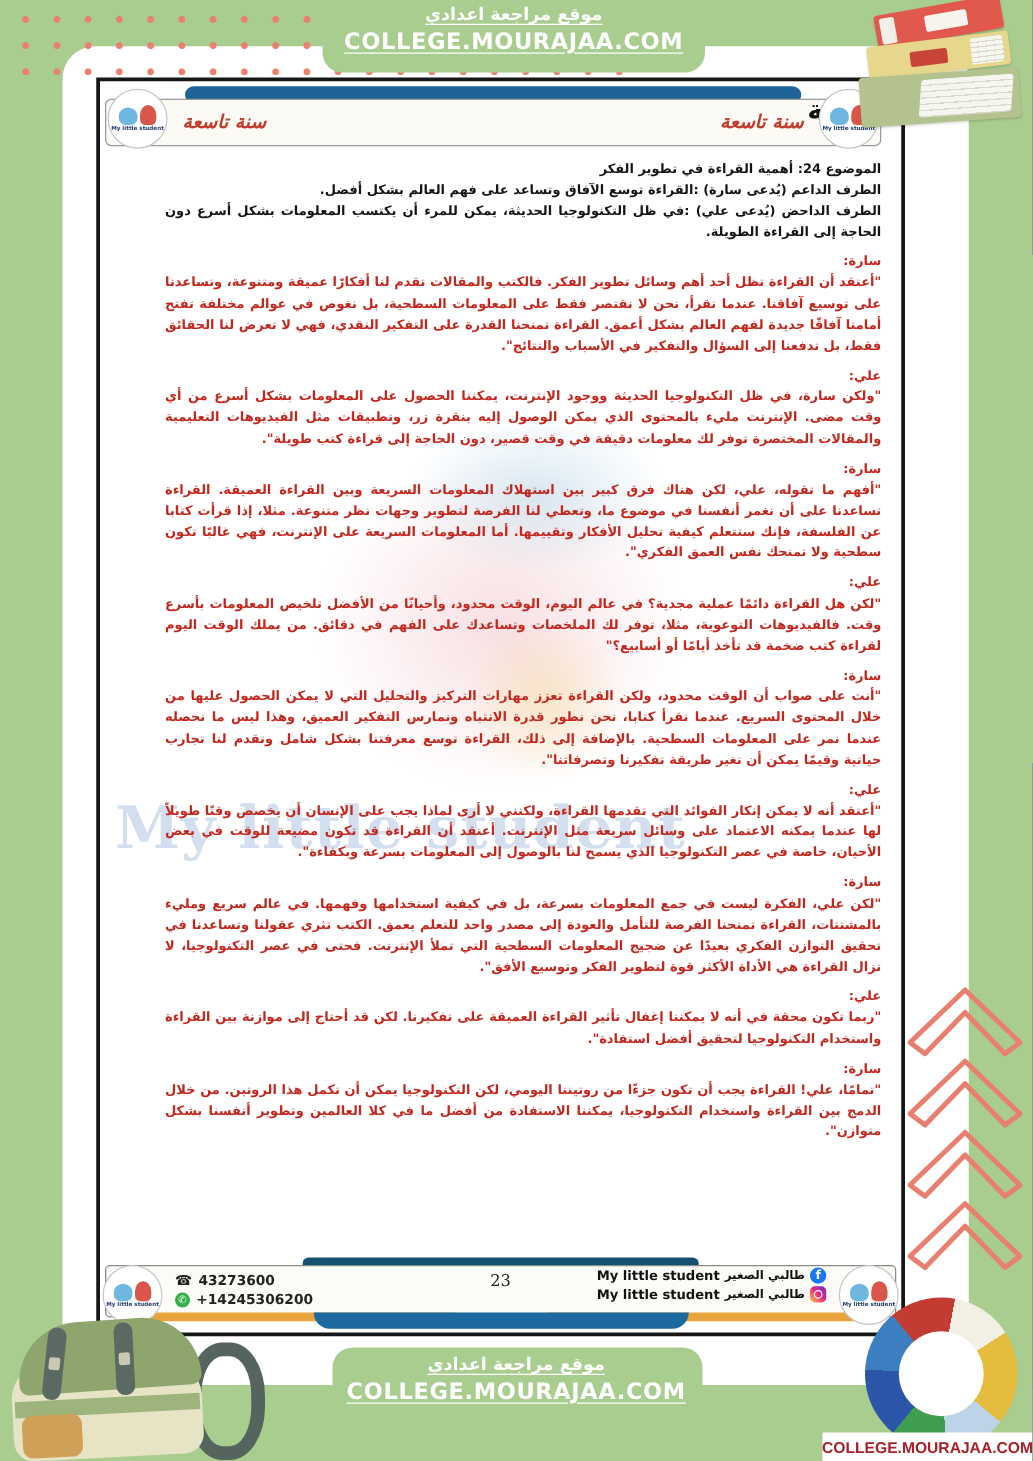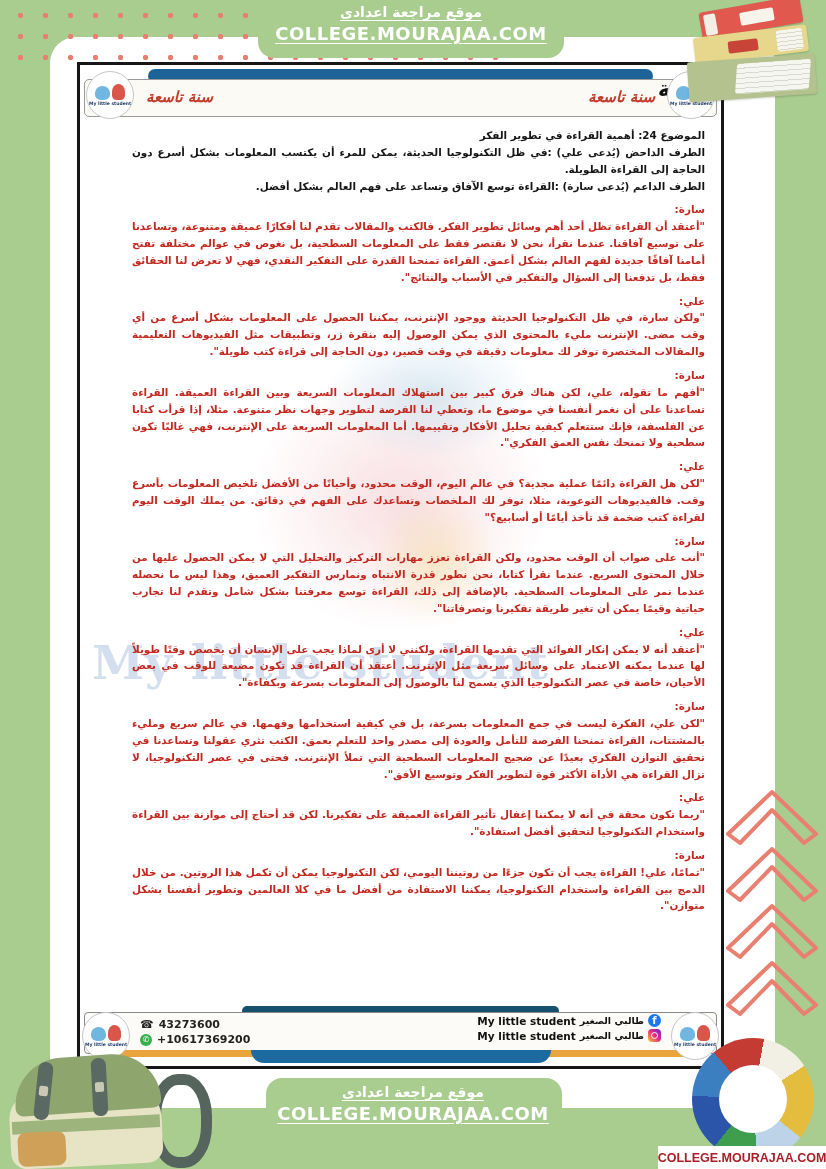--- a/index.html
+++ b/index.html
@@ -24,21 +24,21 @@
   .band-bottom{position:absolute;left:0;top:1112px;width:826px;height:57px;background:#a9cd8e;z-index:3;}
   .tab-bottom{position:absolute;left:266px;top:1078px;width:296px;height:40px;background:#a9cd8e;
               border-radius:16px 16px 0 0;z-index:4;}
   .banner-bottom{position:absolute;left:0;top:1084px;width:826px;text-align:center;color:#fff;z-index:5;}
 
   
   .doc{position:absolute;left:77px;top:62px;width:641px;height:1001px;background:#fff;
        border:3px solid #161616;z-index:2;overflow:hidden;}
 
   
-  .hb{position:absolute;left:4px;top:4px;right:4px;height:52px;}
+  .hb{position:absolute;left:4px;top:4px;right:16px;height:52px;}
   .hb-bluebar{position:absolute;left:64px;right:64px;top:0;height:14px;background:#1d6397;border-radius:8px;}
   .hb-strip{position:absolute;left:0;right:0;top:10px;height:36px;background:#fbfaf4;
             border:1px solid #9a9a9a;border-radius:5px;}
   .hb-title{position:absolute;left:0;right:0;top:7px;text-align:right;font-size:22px;font-weight:bold;color:#101010;}
   .hb-teacher{position:absolute;left:50%;transform:translateX(-50%);top:33px;width:272px;height:15px;
               background:#2478ae;clip-path:polygon(0 0,100% 0,87% 100%,13% 100%);
               color:#fff;font-size:10.5px;font-weight:bold;text-align:center;line-height:15px;}
   .hb-grade{position:absolute;top:19px;font-weight:bold;font-style:italic;color:#c23b2b;font-size:15px;}
   .hb-grade.gl{left:62px;} .hb-grade.gr{right:62px;}
 
@@ -167,22 +167,22 @@
       </div>
     </div>
 
     <div class="wm-blob1"></div>
     <div class="wm-blob2"></div>
     <div class="wm-blob3"></div>
     <div class="wm-text">My little student</div>
 
     <div class="docbody">
       <p>الموضوع 24: أهمية القراءة في تطوير الفكر</p>
+      <p>الطرف الداعم (يُدعى سارة) :القراءة توسع الآفاق وتساعد على فهم العالم بشكل أفضل.</p>
       <p>الطرف الداحض (يُدعى علي) :في ظل التكنولوجيا الحديثة، يمكن للمرء أن يكتسب المعلومات بشكل أسرع دون الحاجة إلى القراءة الطويلة.</p>
-      <p>الطرف الداعم (يُدعى سارة) :القراءة توسع الآفاق وتساعد على فهم العالم بشكل أفضل.</p>
 
       <div class="turn">
         <span class="speaker">سارة:</span>
         <span class="speech">"أعتقد أن القراءة تظل أحد أهم وسائل تطوير الفكر. فالكتب والمقالات تقدم لنا أفكارًا عميقة ومتنوعة، وتساعدنا على توسيع آفاقنا. عندما نقرأ، نحن لا نقتصر فقط على المعلومات السطحية، بل نغوص في عوالم مختلفة تفتح أمامنا آفاقًا جديدة لفهم العالم بشكل أعمق. القراءة تمنحنا القدرة على التفكير النقدي، فهي لا تعرض لنا الحقائق فقط، بل تدفعنا إلى السؤال والتفكير في الأسباب والنتائج".</span>
       </div>
       <div class="turn">
         <span class="speaker">علي:</span>
         <span class="speech">"ولكن سارة، في ظل التكنولوجيا الحديثة ووجود الإنترنت، يمكننا الحصول على المعلومات بشكل أسرع من أي وقت مضى. الإنترنت مليء بالمحتوى الذي يمكن الوصول إليه بنقرة زر، وتطبيقات مثل الفيديوهات التعليمية والمقالات المختصرة توفر لك معلومات دقيقة في وقت قصير، دون الحاجة إلى قراءة كتب طويلة".</span>
       </div>
       <div class="turn">
@@ -228,23 +228,24 @@
         </div>
         <span class="mls-cap">My little student</span>
       </div>
       <div class="fb-phone">
         <div class="fb-row">
           <span class="ph-ic">☎</span>
           <span>43273600</span>
         </div>
         <div class="fb-row">
           <span class="wa-ic">✆</span>
-          <span>+10617369200</span>
-        </div>
-      </div>
+          <span>+14245306200</span>
+        </div>
+      </div>
+      <div class="fb-page">23</div>
       <div class="fb-social">
         <div class="soc-row">
           <span>My little student</span>
           <span class="soc-ar">طالبي الصغير</span>
           <span class="fbk-ic">f</span>
         </div>
         <div class="soc-row">
           <span>My little student</span>
           <span class="soc-ar">طالبي الصغير</span>
           <span class="ig-ic"></span>

